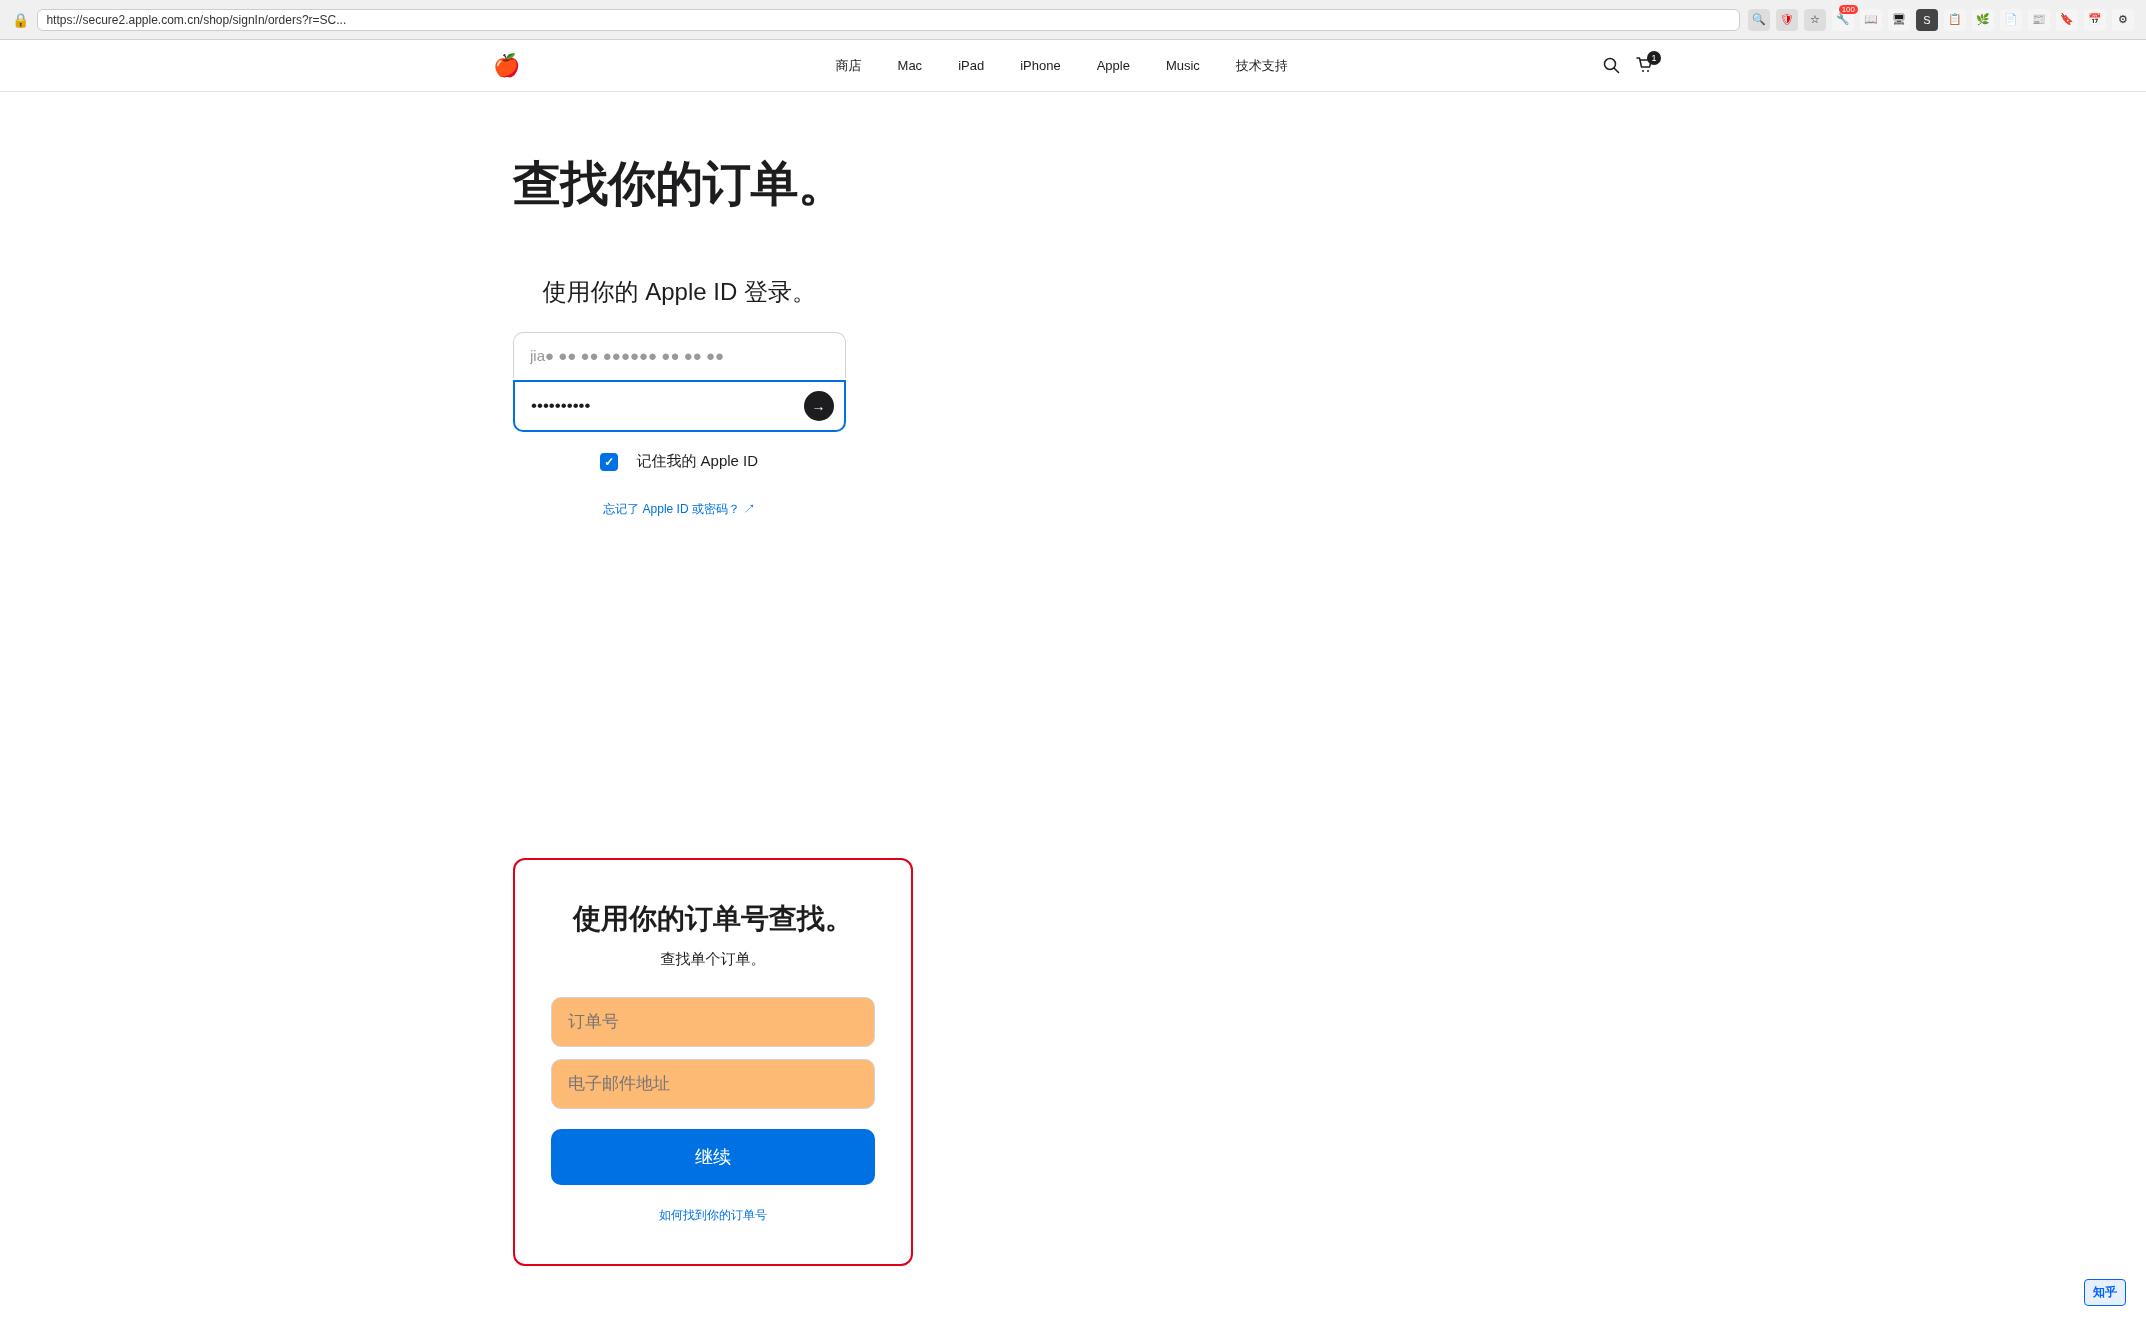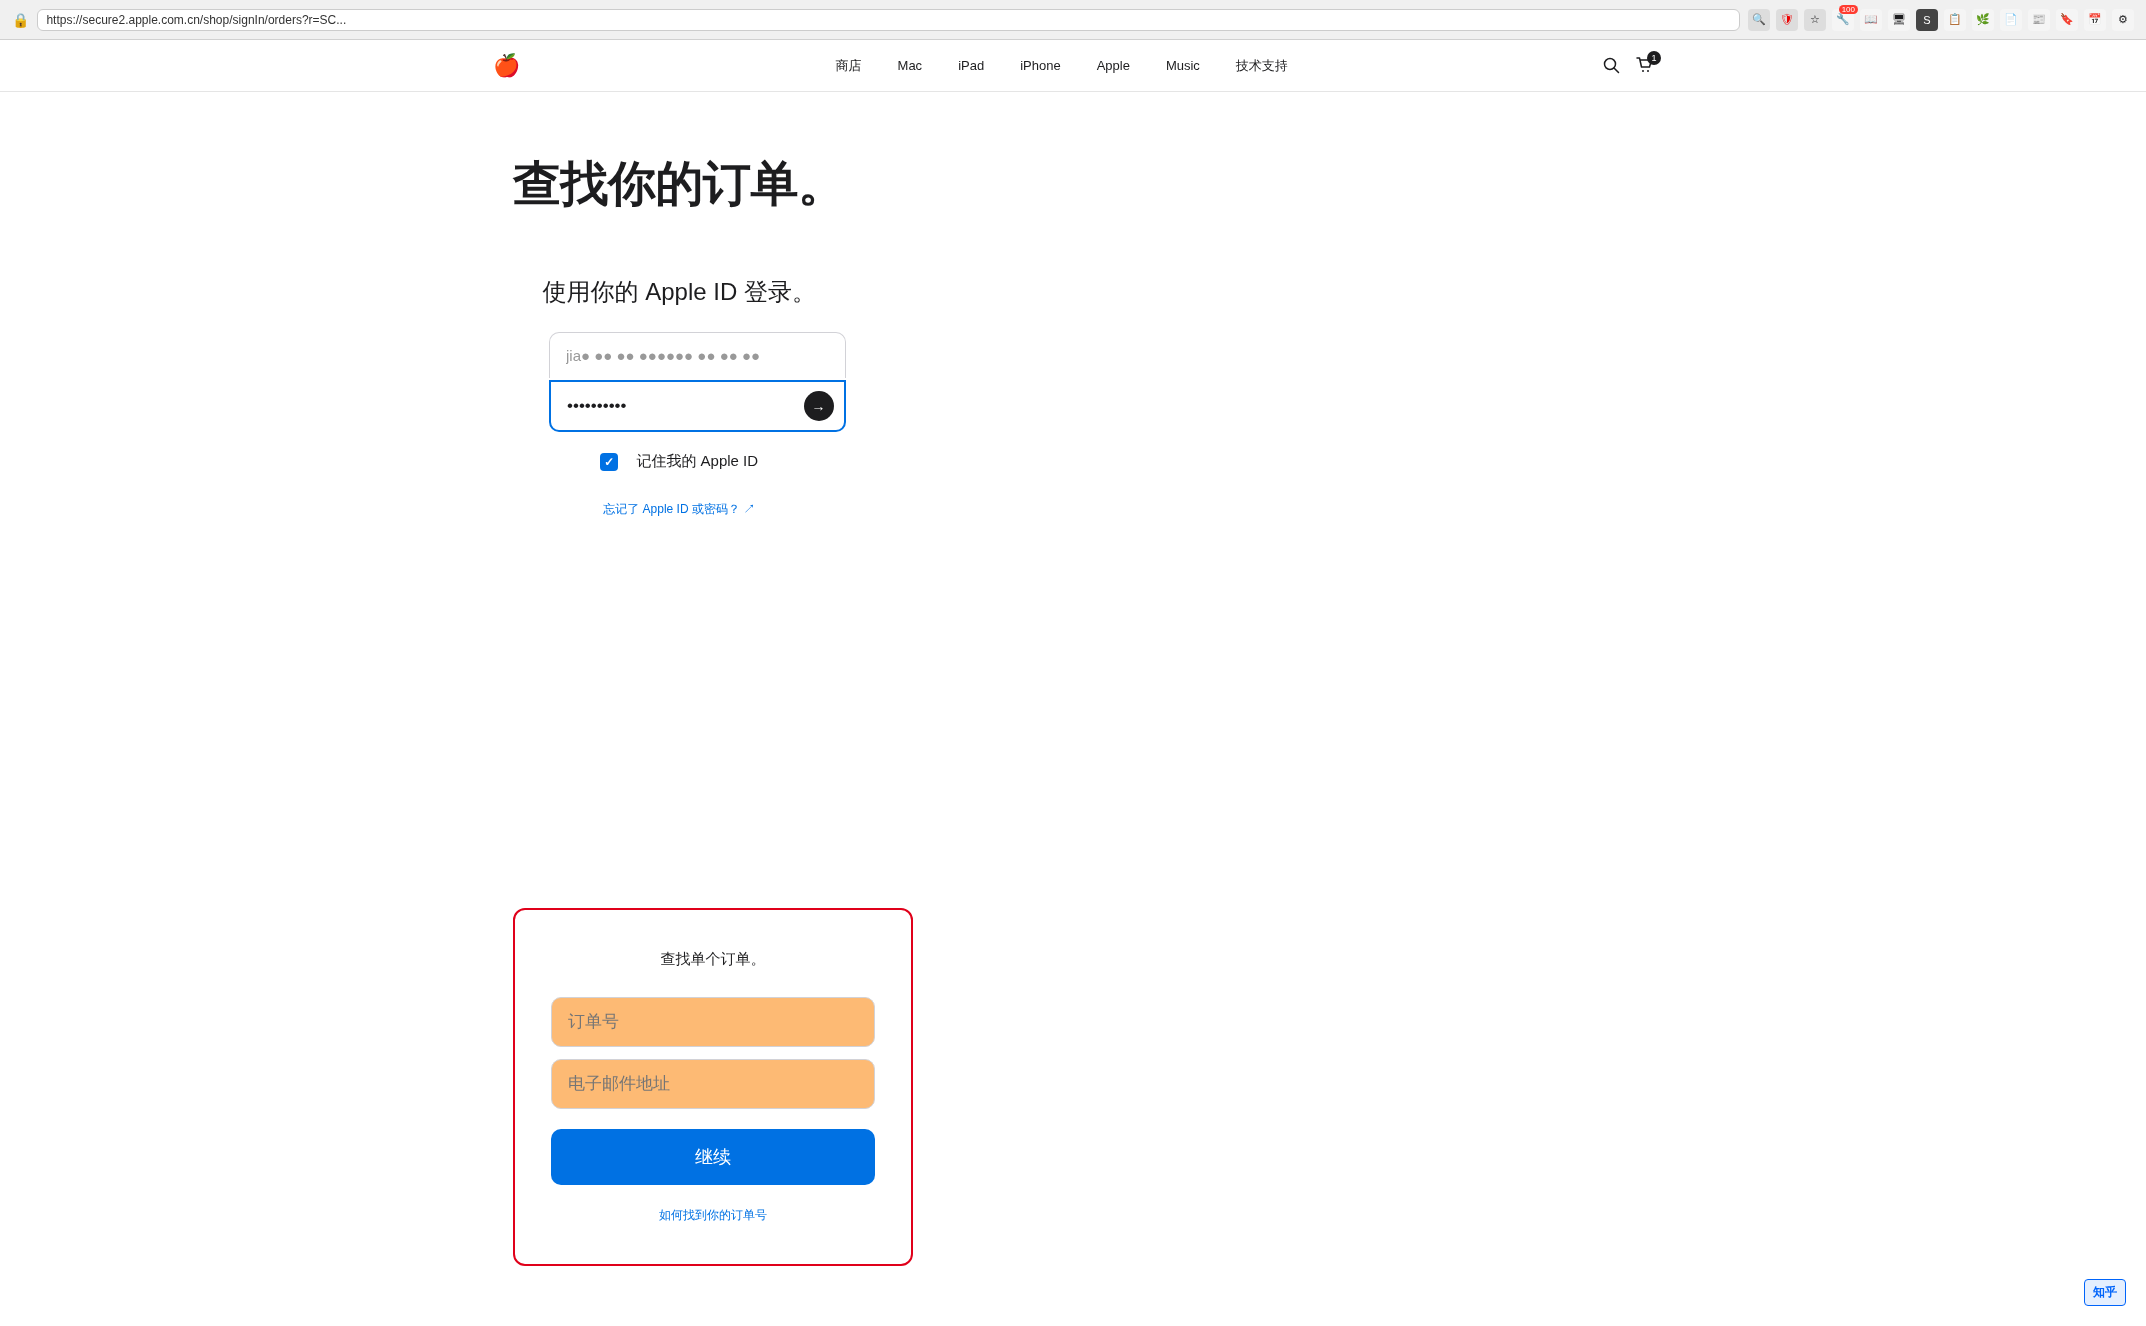--- a/index.html
+++ b/index.html
@@ -187,21 +187,20 @@
     .login-title {
       font-size: 24px;
       font-weight: 400;
       text-align: center;
       margin-bottom: 24px;
       color: #1d1d1f;
     }
 
     .input-group {
       margin-bottom: 2px;
-      margin-left: 36px;
     }
 
     .apple-input {
       width: 100%;
       padding: 14px 16px;
       border: 1px solid #d2d2d7;
       font-size: 17px;
       color: #1d1d1f;
       background: #fff;
       outline: none;
@@ -452,20 +451,21 @@
       <div class="forgot-link">
         <a href="#">
           <span>忘记了 Apple ID 或密码？</span>
           <span> ↗</span>
         </a>
       </div>
     </div>
   </div>
 
   <div class="right-panel">
+    <h2 class="panel-title">使用你的订单号查找。</h2>
     <p class="panel-subtitle">查找单个订单。</p>
 
     <input class="order-input" type="text" placeholder="订单号" style="">
 
     <input class="order-input" type="email" placeholder="电子邮件地址" style="">
 
     <button class="continue-btn">继续</button>
 
     <div class="find-order-link">
       <a href="#">如何找到你的订单号</a>

